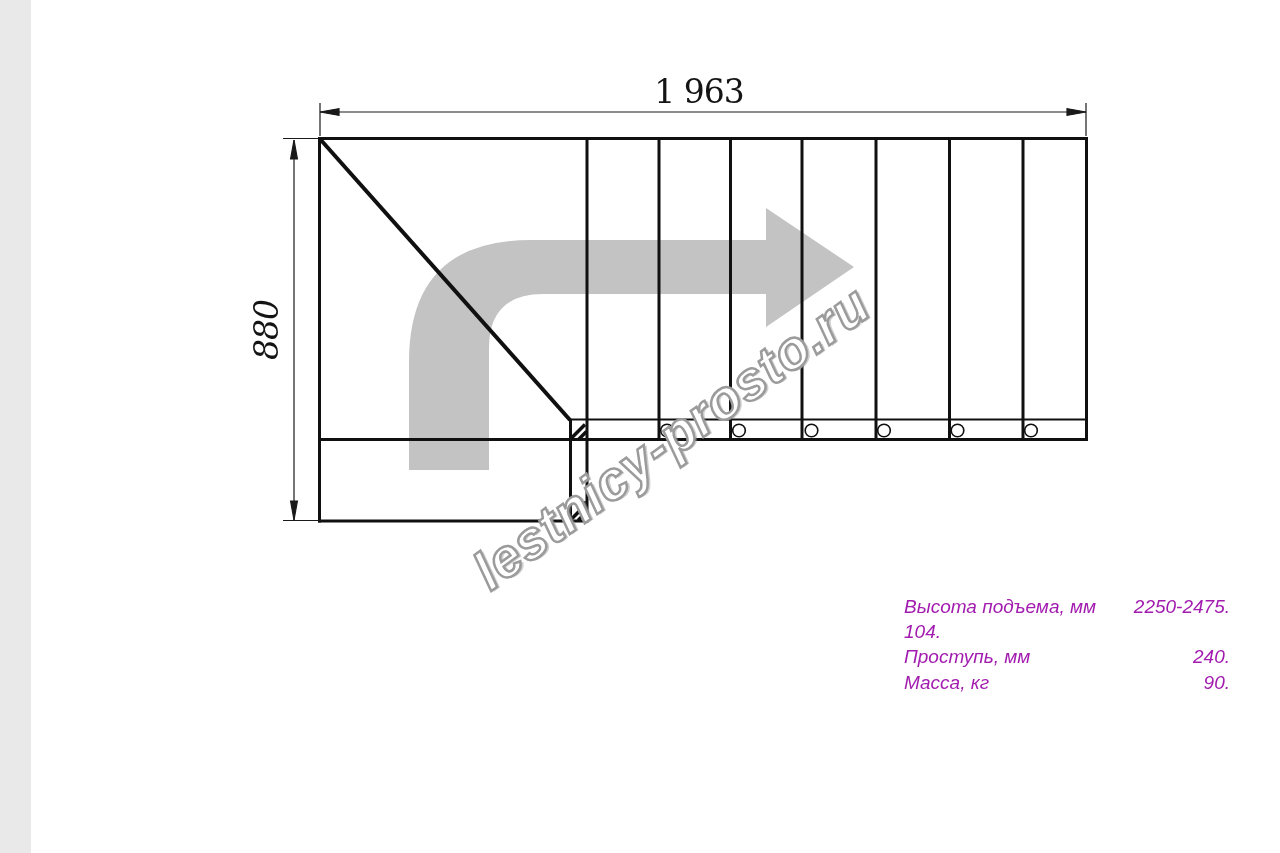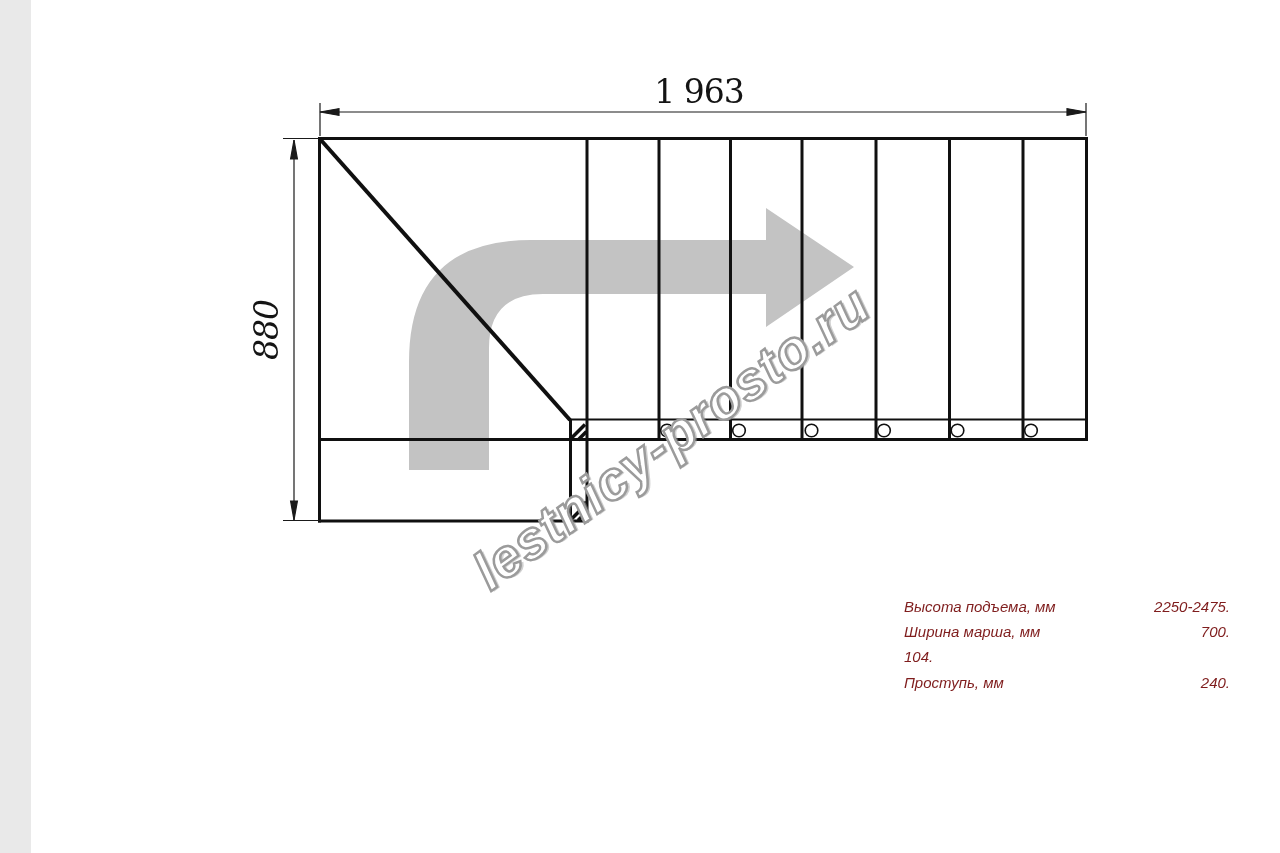--- a/index.html
+++ b/index.html
@@ -18,21 +18,21 @@
     display:flex;align-items:center;justify-content:center;
     transform:rotate(-36deg);
     font-family:"Liberation Sans",sans-serif;
     font-weight:bold;font-style:italic;font-size:54px;letter-spacing:1px;
     color:#ffffff;-webkit-text-stroke:2.5px #9b9b9b;
     text-shadow:2px 2px 0 rgba(150,150,150,.45);
     white-space:nowrap;pointer-events:none;
   }
   #spec-table{
     position:absolute;left:873px;top:594px;width:326px;z-index:3;
-    font-style:italic;font-size:15px;line-height:25.2px;color:#7f1d1d;
+    font-style:italic;font-size:19px;line-height:25.2px;color:#a21caf;
   }
   .spec-row{display:flex;justify-content:space-between;height:25.2px;}
   .spec-label{text-align:left;white-space:nowrap;}
   .spec-value{white-space:nowrap;}
 </style>
 </head>
 <body>
 
 <div id="stage">
 
@@ -98,25 +98,25 @@
   </svg>
 
   <div id="watermark">lestnicy-prosto.ru</div>
 
   <div id="spec-table">
     <div class="spec-row">
       <span class="spec-label">Высота подъема, мм</span>
       <span class="spec-value">2250-2475.</span>
     </div>
     <div class="spec-row">
-      <span class="spec-label">Ширина марша, мм</span>
-      <span class="spec-value">700.</span>
-    </div>
-    <div class="spec-row">
       <span class="spec-value">104.</span>
     </div>
     <div class="spec-row">
       <span class="spec-label">Проступь, мм</span>
       <span class="spec-value">240.</span>
     </div>
+    <div class="spec-row">
+      <span class="spec-label">Масса, кг</span>
+      <span class="spec-value">90.</span>
+    </div>
   </div>
 
 </div>
 
 </body></html>

